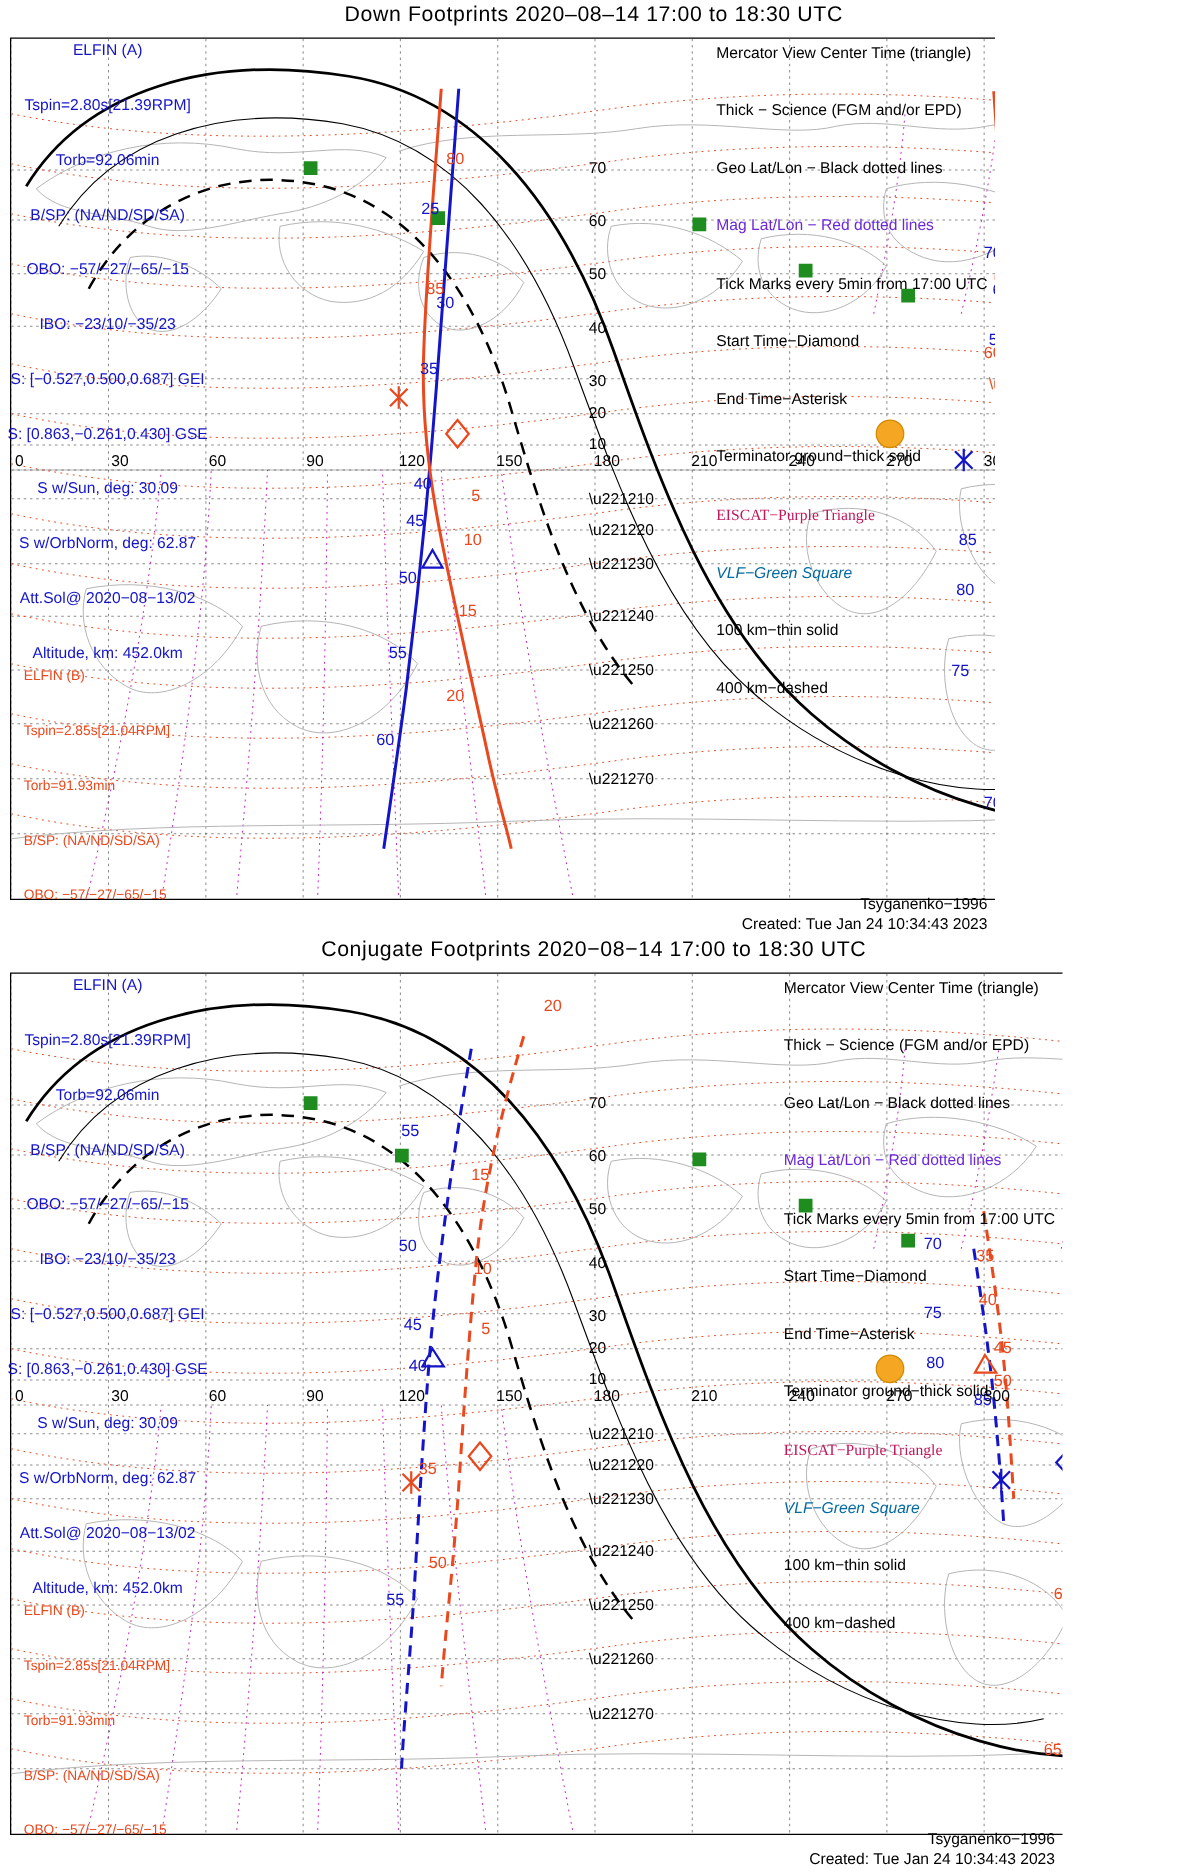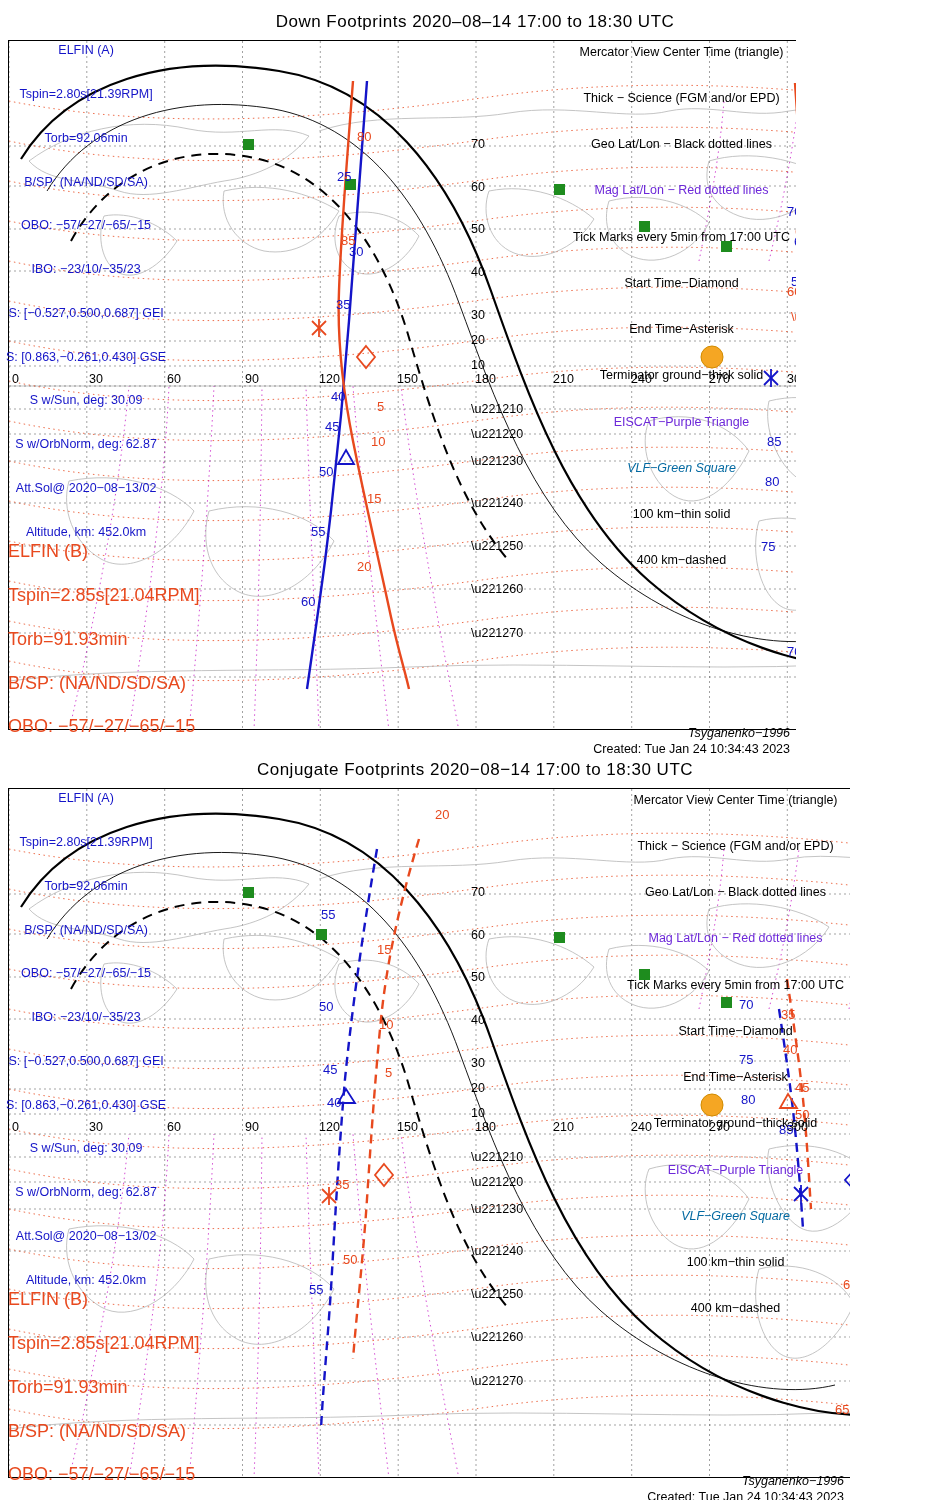--- a/index.html
+++ b/index.html
@@ -1,31 +1,31 @@
 <!DOCTYPE html>
 <html><head>
 <meta charset="utf-8">
 <style>
   html,body{margin:0;padding:0;background:#ffffff;}
   body{width:950px;height:1500px;font-family:"Liberation Sans",sans-serif;color:#000;}
-  .panel{position:relative;width:796px;height:748px;overflow:hidden;margin-top:10px;}
+  .panel{position:relative;width:796px;height:748px;overflow:hidden;}
   .panel2{position:relative;width:850px;height:748px;overflow:hidden;}
   .title{position:absolute;left:0;top:2px;width:950px;text-align:center;font-size:17px;letter-spacing:.5px;color:#000;}
   .plotbox{position:absolute;left:8px;top:30px;width:934px;height:690px;border:1px solid #000;box-sizing:border-box;background:#fff;overflow:hidden;}
   svg{display:block;}
   .blue{color:#1414c8;}
   .red{color:#e8491e;}
-  .legend{position:absolute;right:6px;top:4px;text-align:center;font-size:12.5px;line-height:15.4px;white-space:pre;}
+  .legend{position:absolute;right:6px;top:4px;text-align:left;font-size:12.5px;line-height:15.4px;white-space:pre;}
   .lg-red{color:#6d28d9;}
   .lg-green{color:#0369a1;font-style:italic;}
-  .lg-purple{color:#6d28d9;}
+  .lg-purple{color:#be185d;font-family:Liberation Serif, serif;}
   .blocka{position:absolute;left:6px;top:4px;font-size:12.5px;line-height:14.6px;white-space:pre;text-align:center;}
-  .blockb{position:absolute;left:8px;font-size:18px;line-height:14.6px;white-space:pre;}
+  .blockb{position:absolute;left:19px;font-size:11px;line-height:14.6px;white-space:pre;}
   .cred{position:absolute;right:6px;bottom:2px;font-size:12.5px;white-space:pre;text-align:center;}
-  .tsy{position:absolute;right:6px;bottom:18px;font-size:12.5px;white-space:pre;font-style:italic;}
+  .tsy{position:absolute;right:6px;bottom:18px;font-size:12.5px;white-space:pre;}
 </style>
 </head>
 <body>
 
 <div class="panel">
   <div class="title">Down Footprints 2020–08–14 17:00 to 18:30 UTC</div>
   <div class="plotbox">
     <svg width="934" height="690" viewBox="0 0 934 690">
       <defs>
         <g id="coast1">

